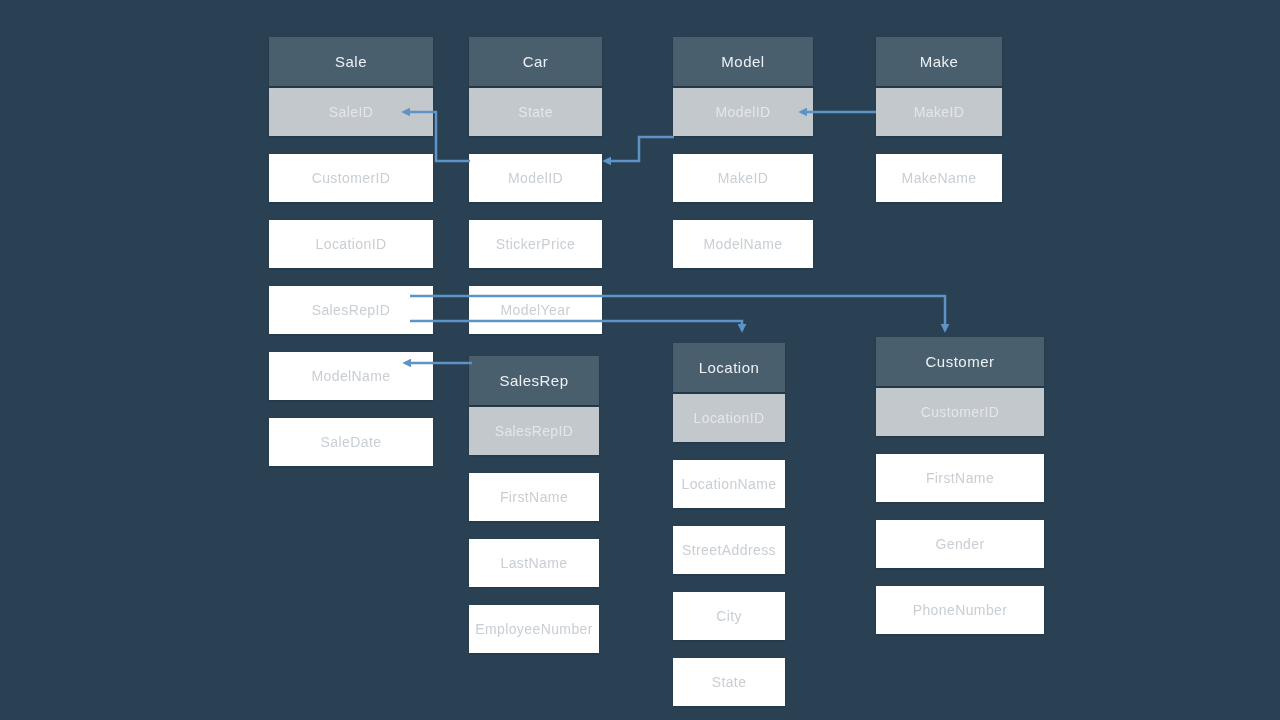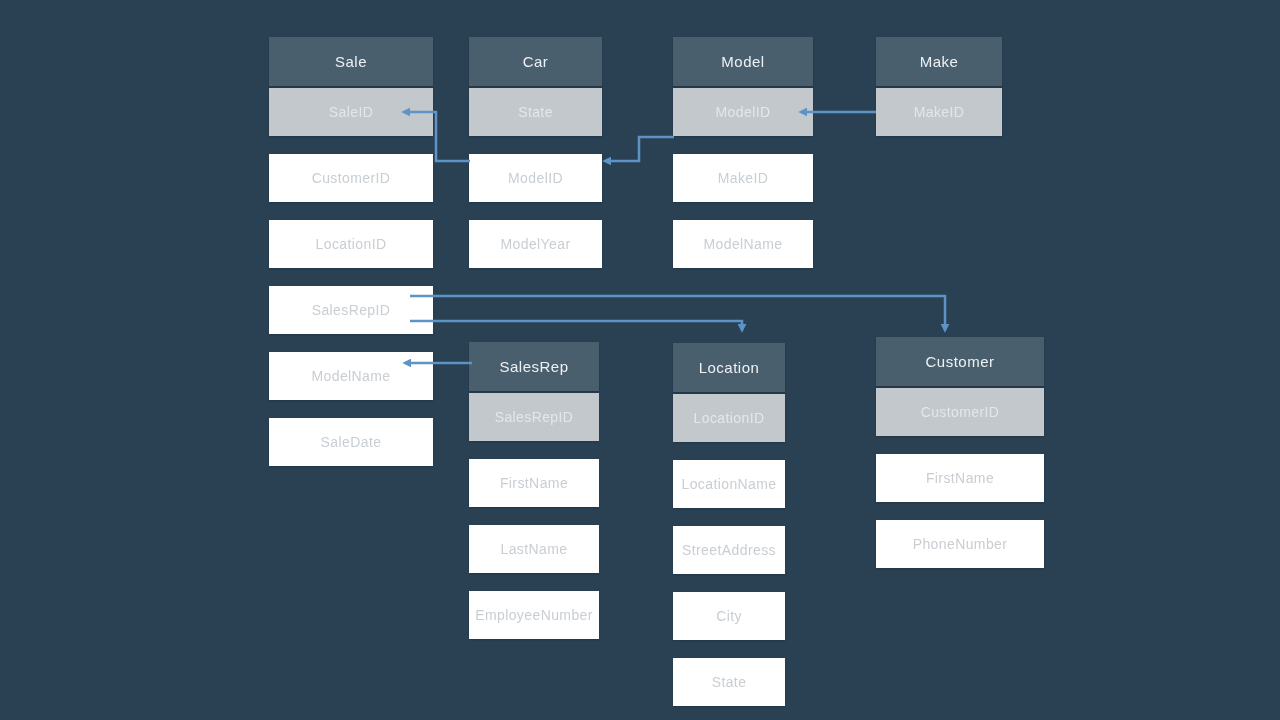--- a/index.html
+++ b/index.html
@@ -63,56 +63,59 @@
     <div class="row">LocationID</div>
     <div class="row">SalesRepID</div>
     <div class="row">ModelName</div>
     <div class="row">SaleDate</div>
   </div>
 
   <div class="er-table" style="left:469px;top:37px;width:133px;">
     <div class="thead">Car</div>
     <div class="row key">State</div>
     <div class="row">ModelID</div>
+    <div class="row">StickerPrice</div>
     <div class="row">ModelYear</div>
   </div>
 
   <div class="er-table" style="left:673px;top:37px;width:140px;">
     <div class="thead">Model</div>
     <div class="row key">ModelID</div>
     <div class="row">MakeID</div>
     <div class="row">ModelName</div>
   </div>
 
   <div class="er-table" style="left:876px;top:37px;width:126px;">
     <div class="thead">Make</div>
     <div class="row key">MakeID</div>
+    <div class="row">MakeName</div>
   </div>
 
-  <div class="er-table" style="left:469px;top:342px;width:130px;">
+  <div class="er-table" style="left:469px;top:356px;width:130px;">
     <div class="thead">SalesRep</div>
     <div class="row key">SalesRepID</div>
     <div class="row">FirstName</div>
     <div class="row">LastName</div>
     <div class="row">EmployeeNumber</div>
   </div>
 
   <div class="er-table" style="left:673px;top:343px;width:112px;">
     <div class="thead">Location</div>
     <div class="row key">LocationID</div>
     <div class="row">LocationName</div>
     <div class="row">StreetAddress</div>
     <div class="row">City</div>
     <div class="row">State</div>
   </div>
 
   <div class="er-table" style="left:876px;top:337px;width:168px;">
     <div class="thead">Customer</div>
     <div class="row key">CustomerID</div>
     <div class="row">FirstName</div>
+    <div class="row">Gender</div>
     <div class="row">PhoneNumber</div>
   </div>
 
   <svg class="connectors" width="1280" height="720" viewBox="0 0 1280 720">
     <defs>
       <marker id="arrowhead" viewBox="0 0 10 10" refX="7" refY="5" markerWidth="9" markerHeight="9" markerUnits="userSpaceOnUse" orient="auto">
         <path d="M 0 0 L 10 5 L 0 10 z"></path>
       </marker>
     </defs>
     <path class="link" d="M470 161 H436 V112 H404" marker-end="url(#arrowhead)"></path>

